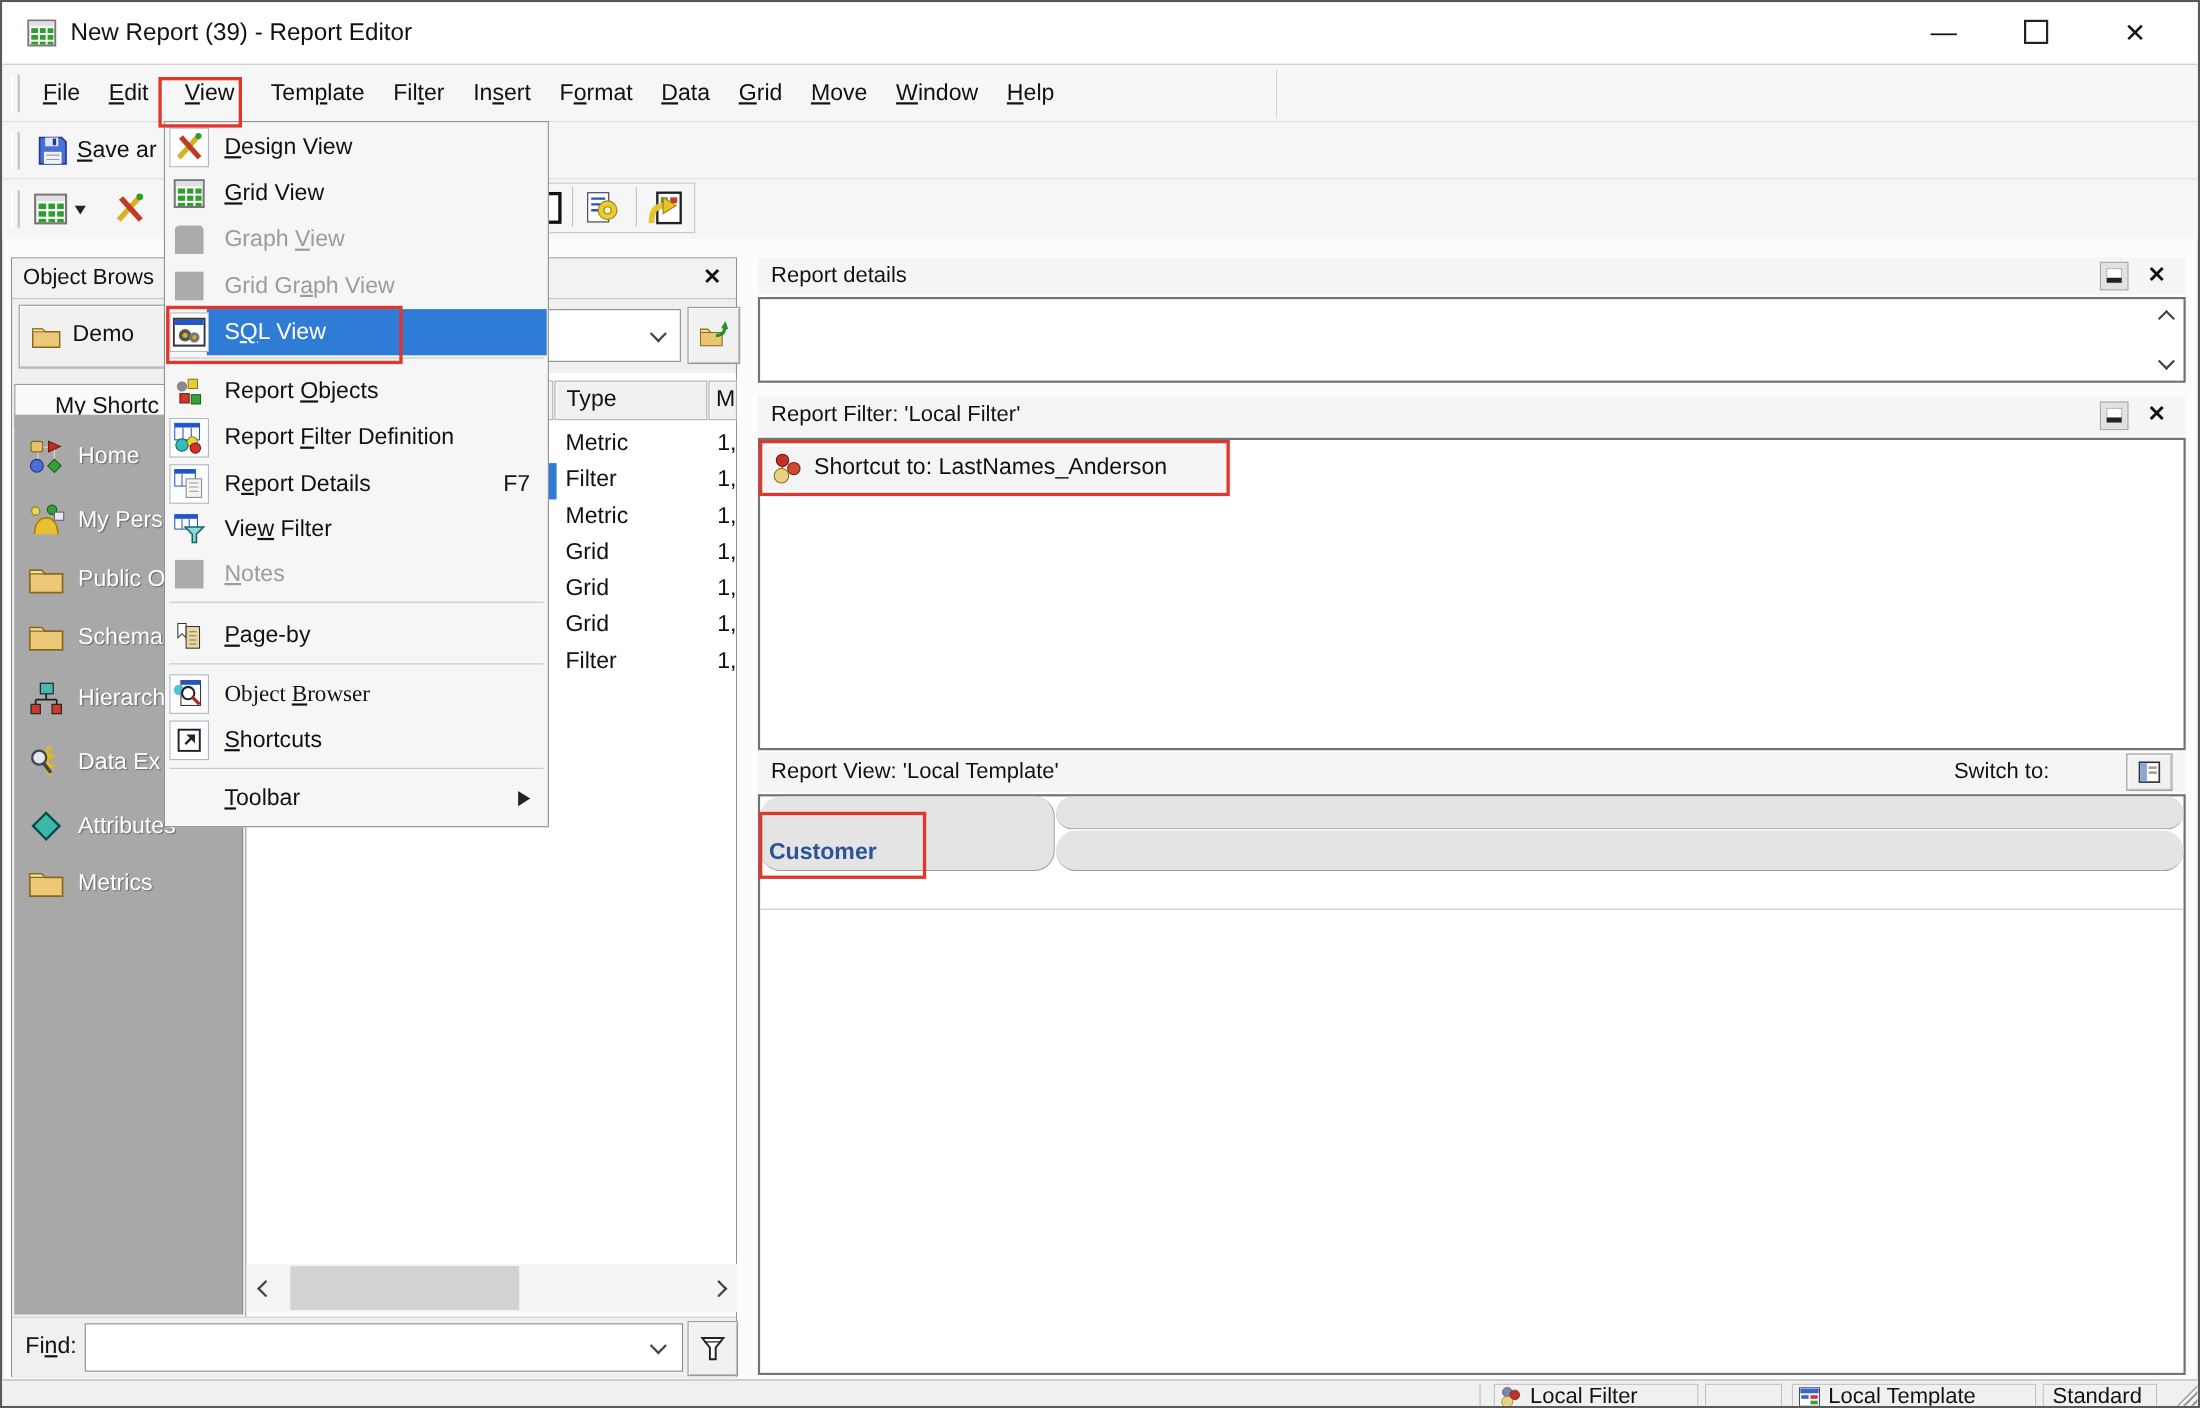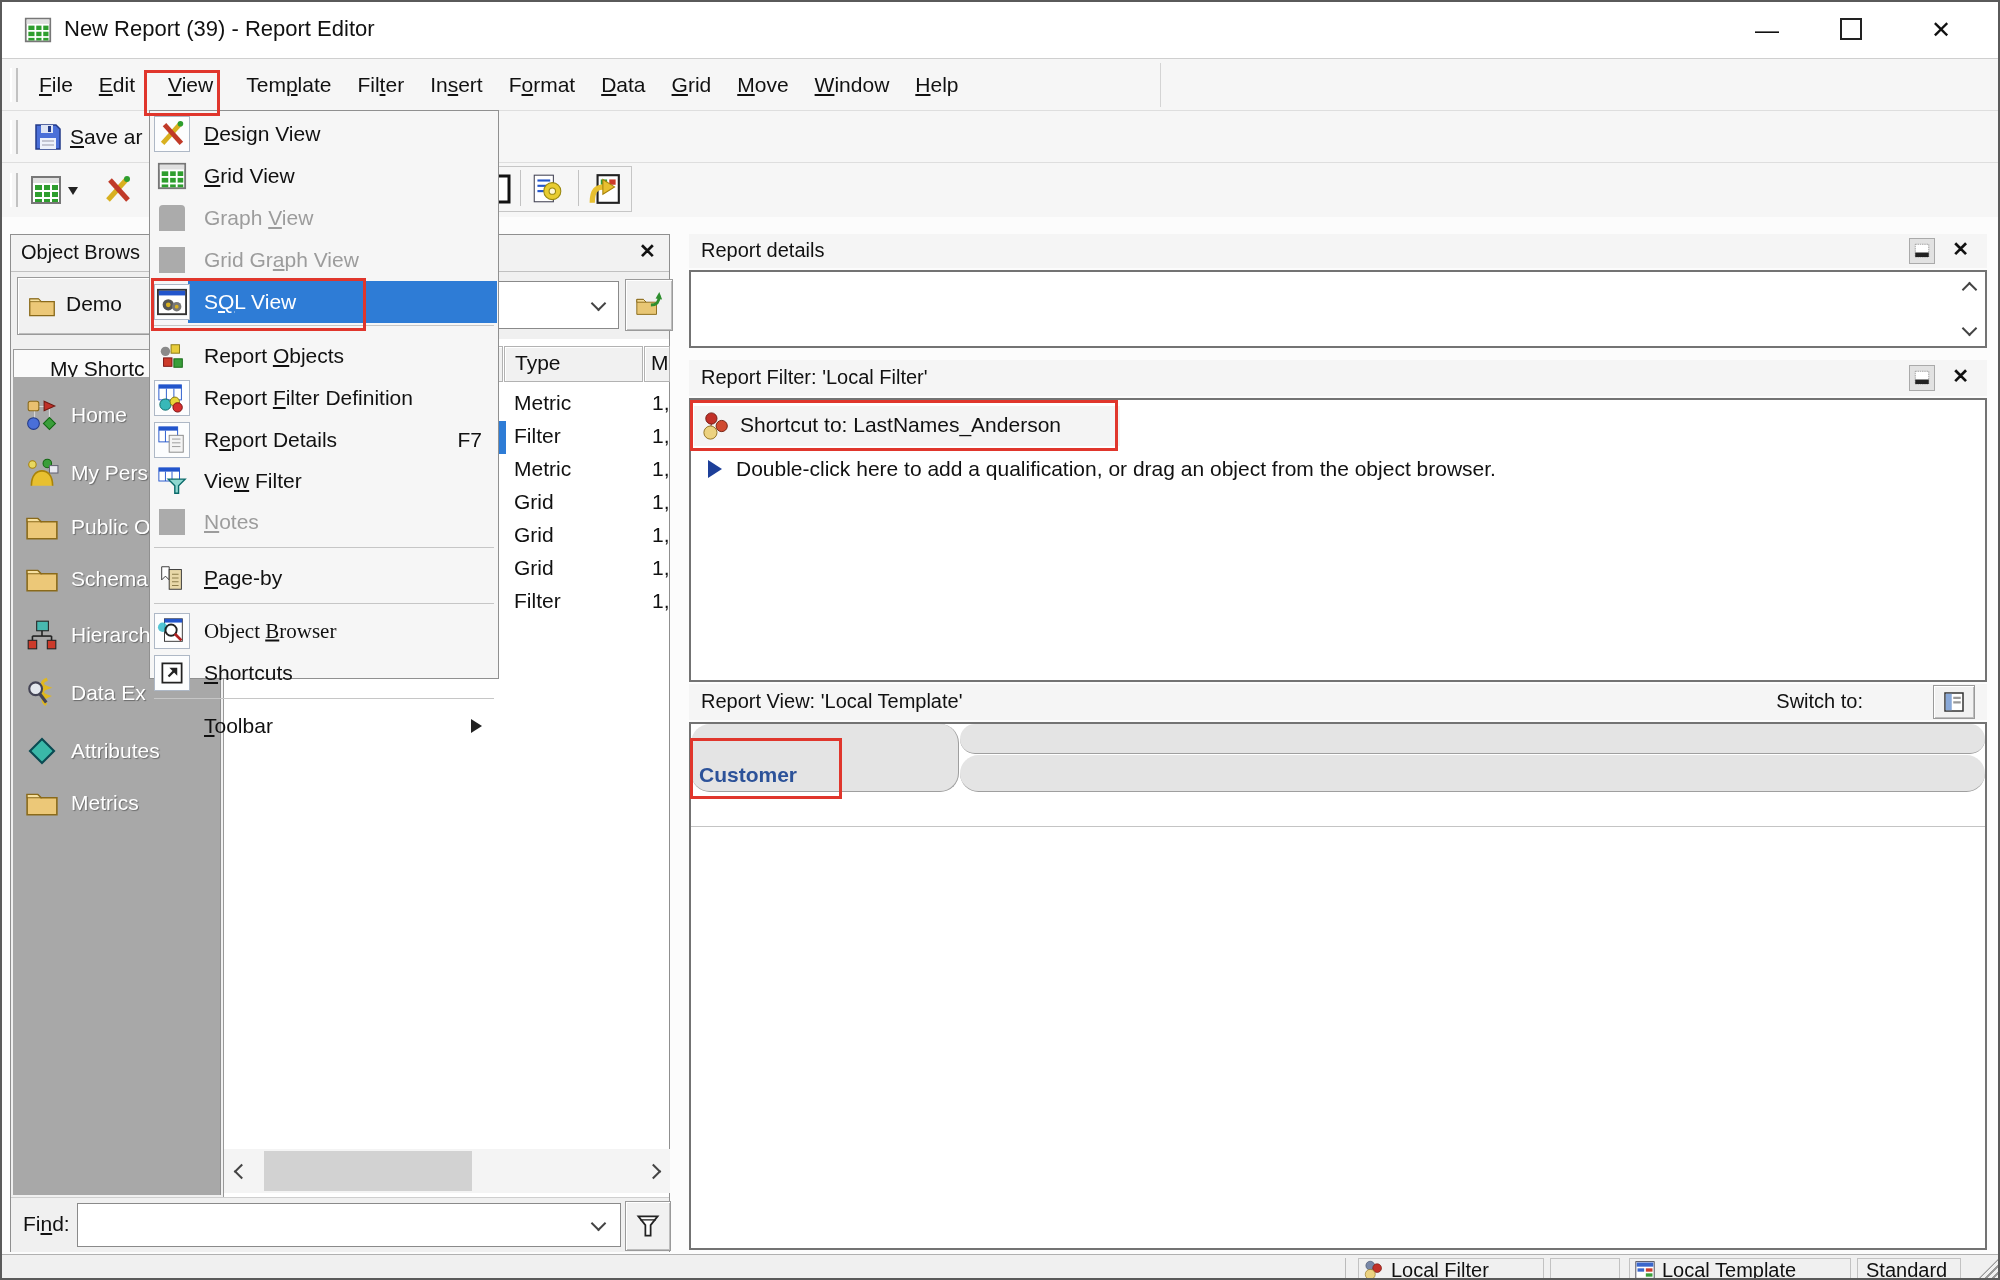--- a/index.html
+++ b/index.html
@@ -357,24 +357,20 @@
         <span class="a" style="left:8px;top:5px;">
           <svg width="30" height="30" viewBox="0 0 32 32">
               <circle cx="10" cy="8" r="6" fill="#c23028" stroke="#701810"></circle>
               <line x1="10" y1="14" x2="9" y2="18" stroke="#701810"></line>
               <circle cx="9" cy="23" r="7" fill="#ecd280" stroke="#907020"></circle>
               <circle cx="21" cy="16" r="6" fill="#d04a30" stroke="#702010"></circle>
             </svg>
         </span>
         <span class="a nowrap" style="left:46px;top:7px;">Shortcut to: LastNames_Anderson</span>
       </div>
-      <div class="a" style="left:3px;top:52px;width:1280px;height:36px;">
-        <span class="a tri-r" style="left:14px;top:8px;"></span>
-        <span class="a nowrap" style="left:42px;top:5px;">Double-click here to add a qualification, or drag an object from the object browser.</span>
-      </div>
     </div>
   </div>
 
   <div class="a" style="left:687px;top:682px;width:1298px;height:566px;">
     <div class="a" style="left:0;top:0;width:100%;height:36px;background:#f5f5f5;">
       <span class="a nowrap ptitle" style="left:12px;top:6px;">Report View: 'Local Template'</span>
       <span class="a nowrap ptitle" style="right:124px;top:6px;">Switch to:</span>
       <span class="a raised" style="right:12px;top:1px;width:40px;height:32px;display:flex;align-items:center;justify-content:center;">
         <svg width="24" height="24" viewBox="0 0 32 32">
             <rect x="4" y="4" width="24" height="24" fill="#fff" stroke="#333" stroke-width="2"></rect>
@@ -418,21 +414,21 @@
           </svg>
       </span>
       <span class="st" style="left:32px;">Local Template</span>
     </div>
     <div class="statussec" style="left:1855px;width:104px;">
       <span class="st" style="left:8px;">Standard</span>
     </div>
     <div class="a" style="right:4px;bottom:3px;width:20px;height:20px;background:repeating-linear-gradient(135deg,transparent 0 3px,#9a9a9a 3px 5px);clip-path:polygon(100% 0,100% 100%,0 100%);"></div>
   </div>
 
-  <div class="a menu" style="left:147px;top:108px;width:350px;height:569px;">
+  <div class="a menu" style="left:147px;top:108px;width:350px;height:642px;">
     <div class="mi" style="top:2px;">
       <span class="ic boxed">
           <svg width="30" height="30" viewBox="0 0 32 32">
             <line x1="6" y1="26" x2="24" y2="6" stroke="#d8b020" stroke-width="5"></line>
             <circle cx="25" cy="5" r="3" fill="#2e9e2e"></circle>
             <line x1="8" y1="6" x2="26" y2="26" stroke="#c03a28" stroke-width="5"></line>
           </svg>
         </span>
       <span class="lbl"><span style="text-decoration: underline;">D</span>esign View</span>
     </div>

